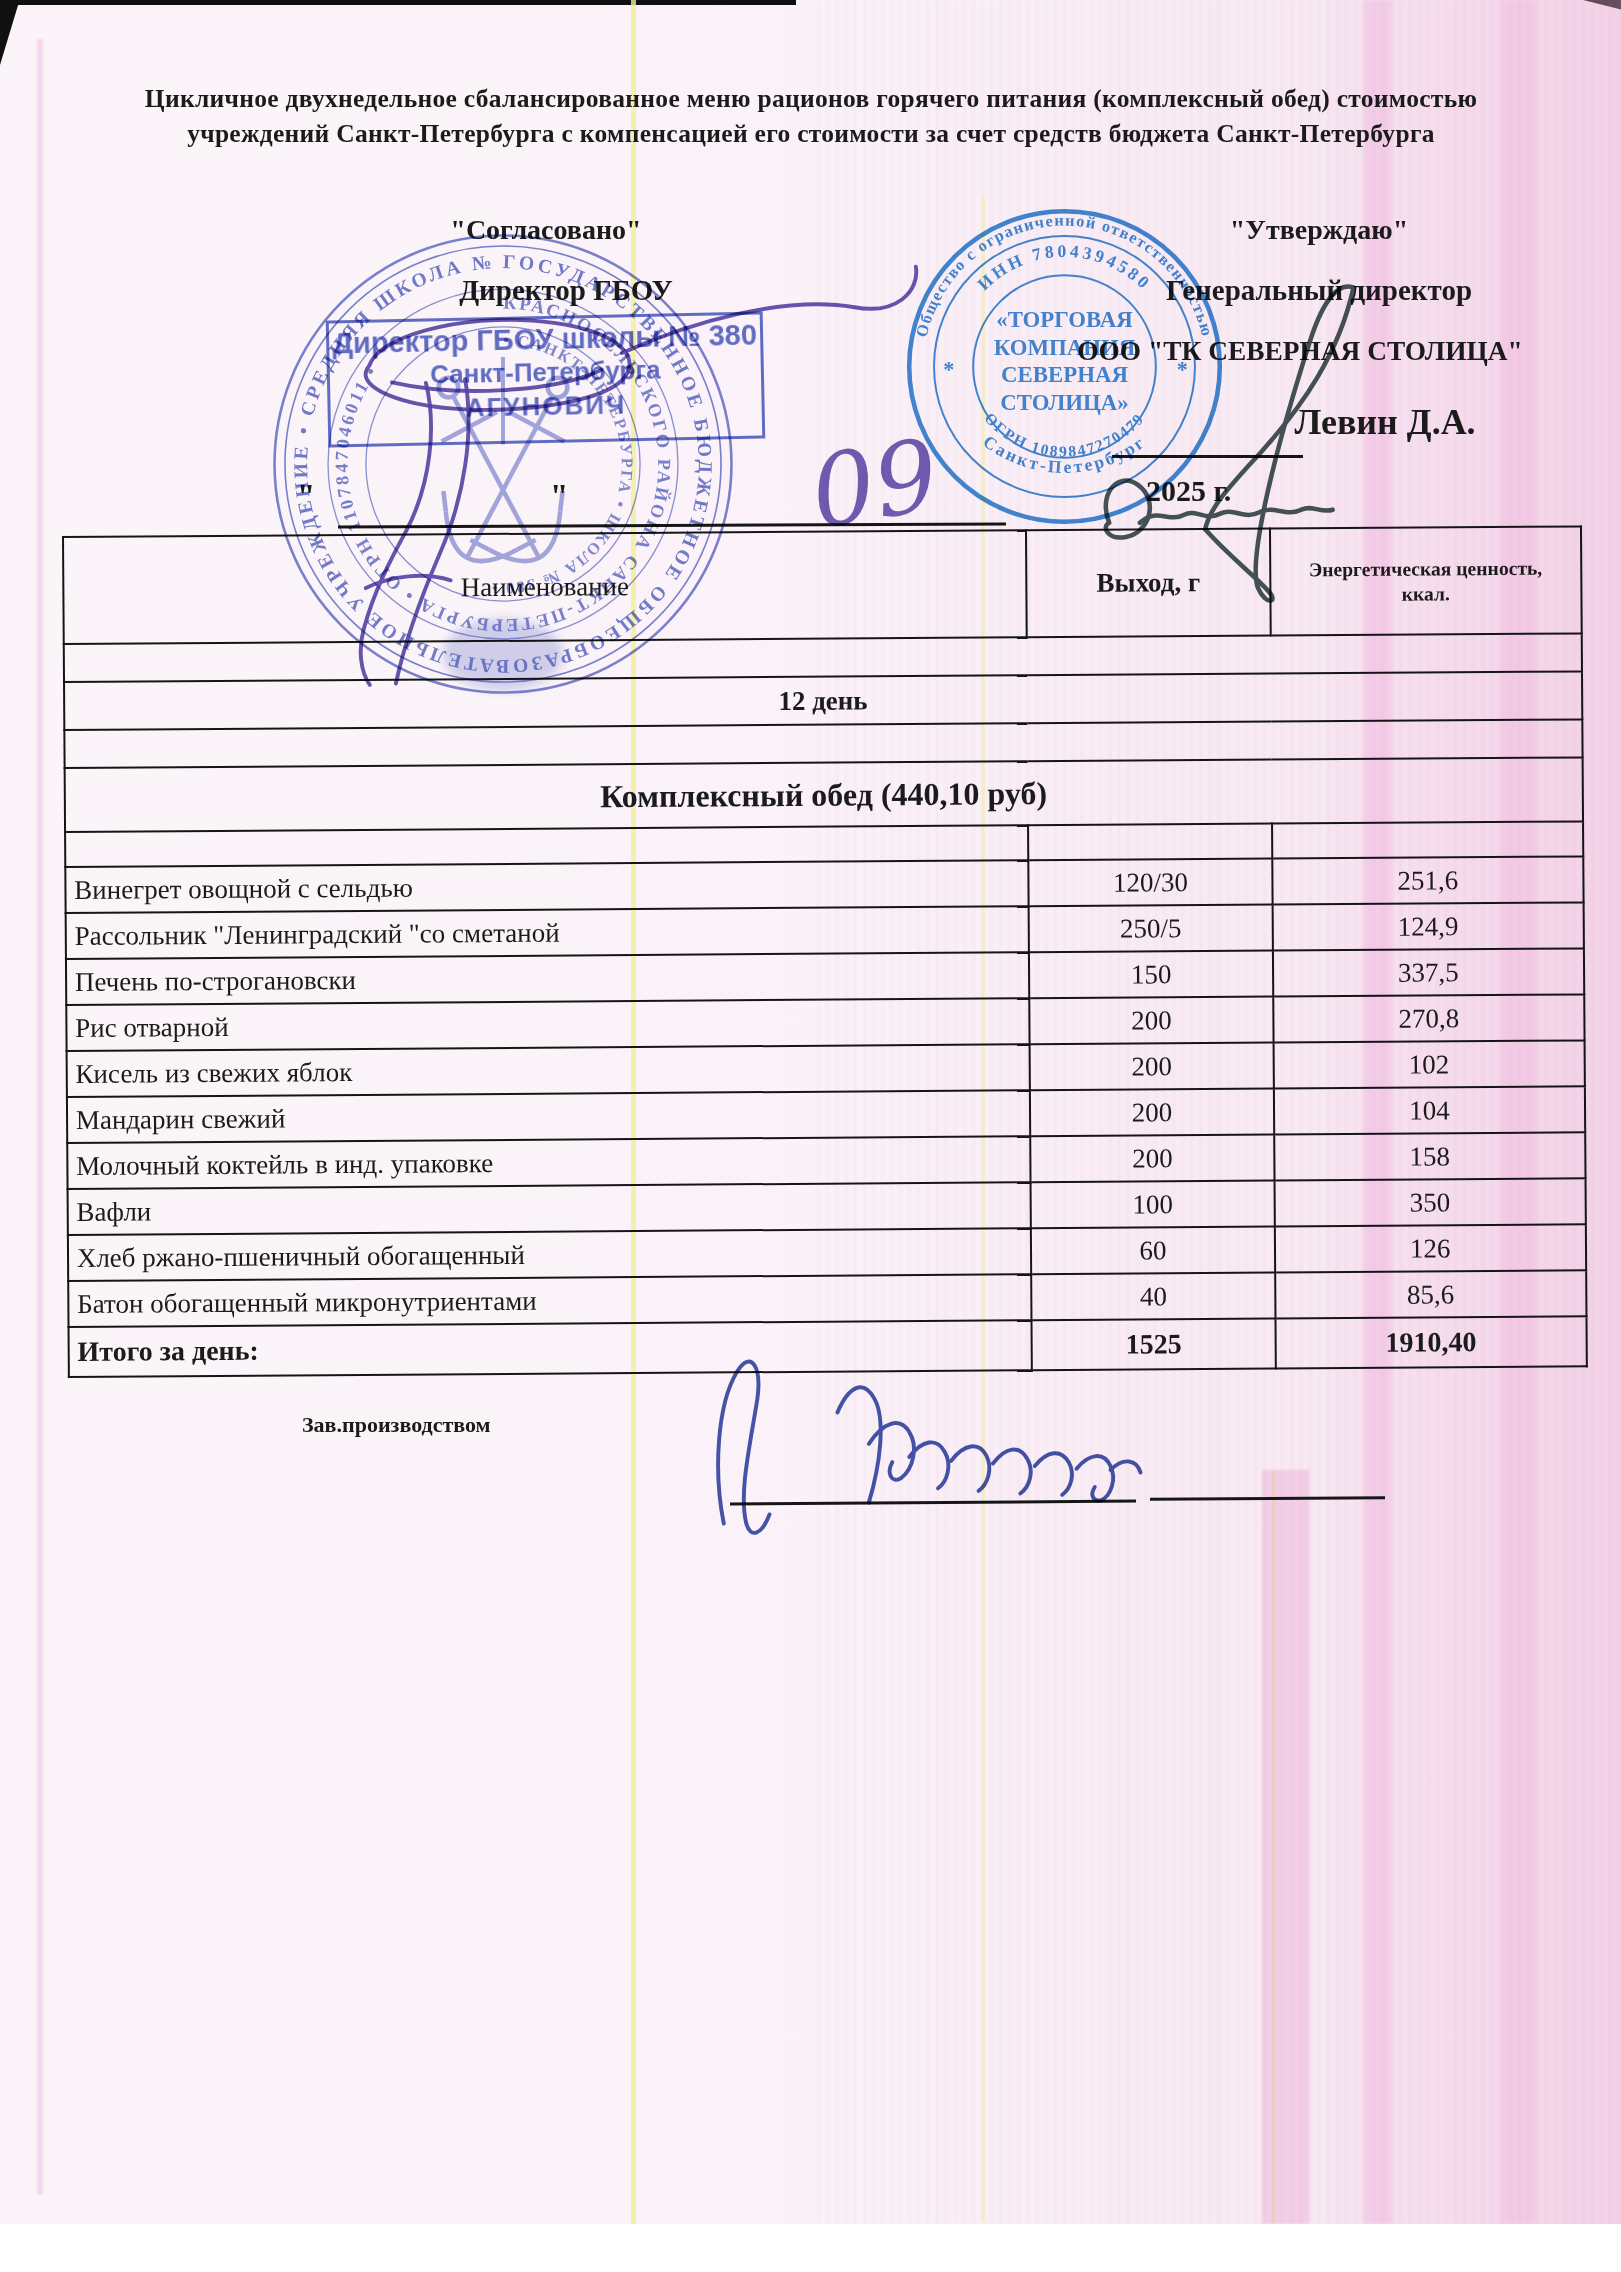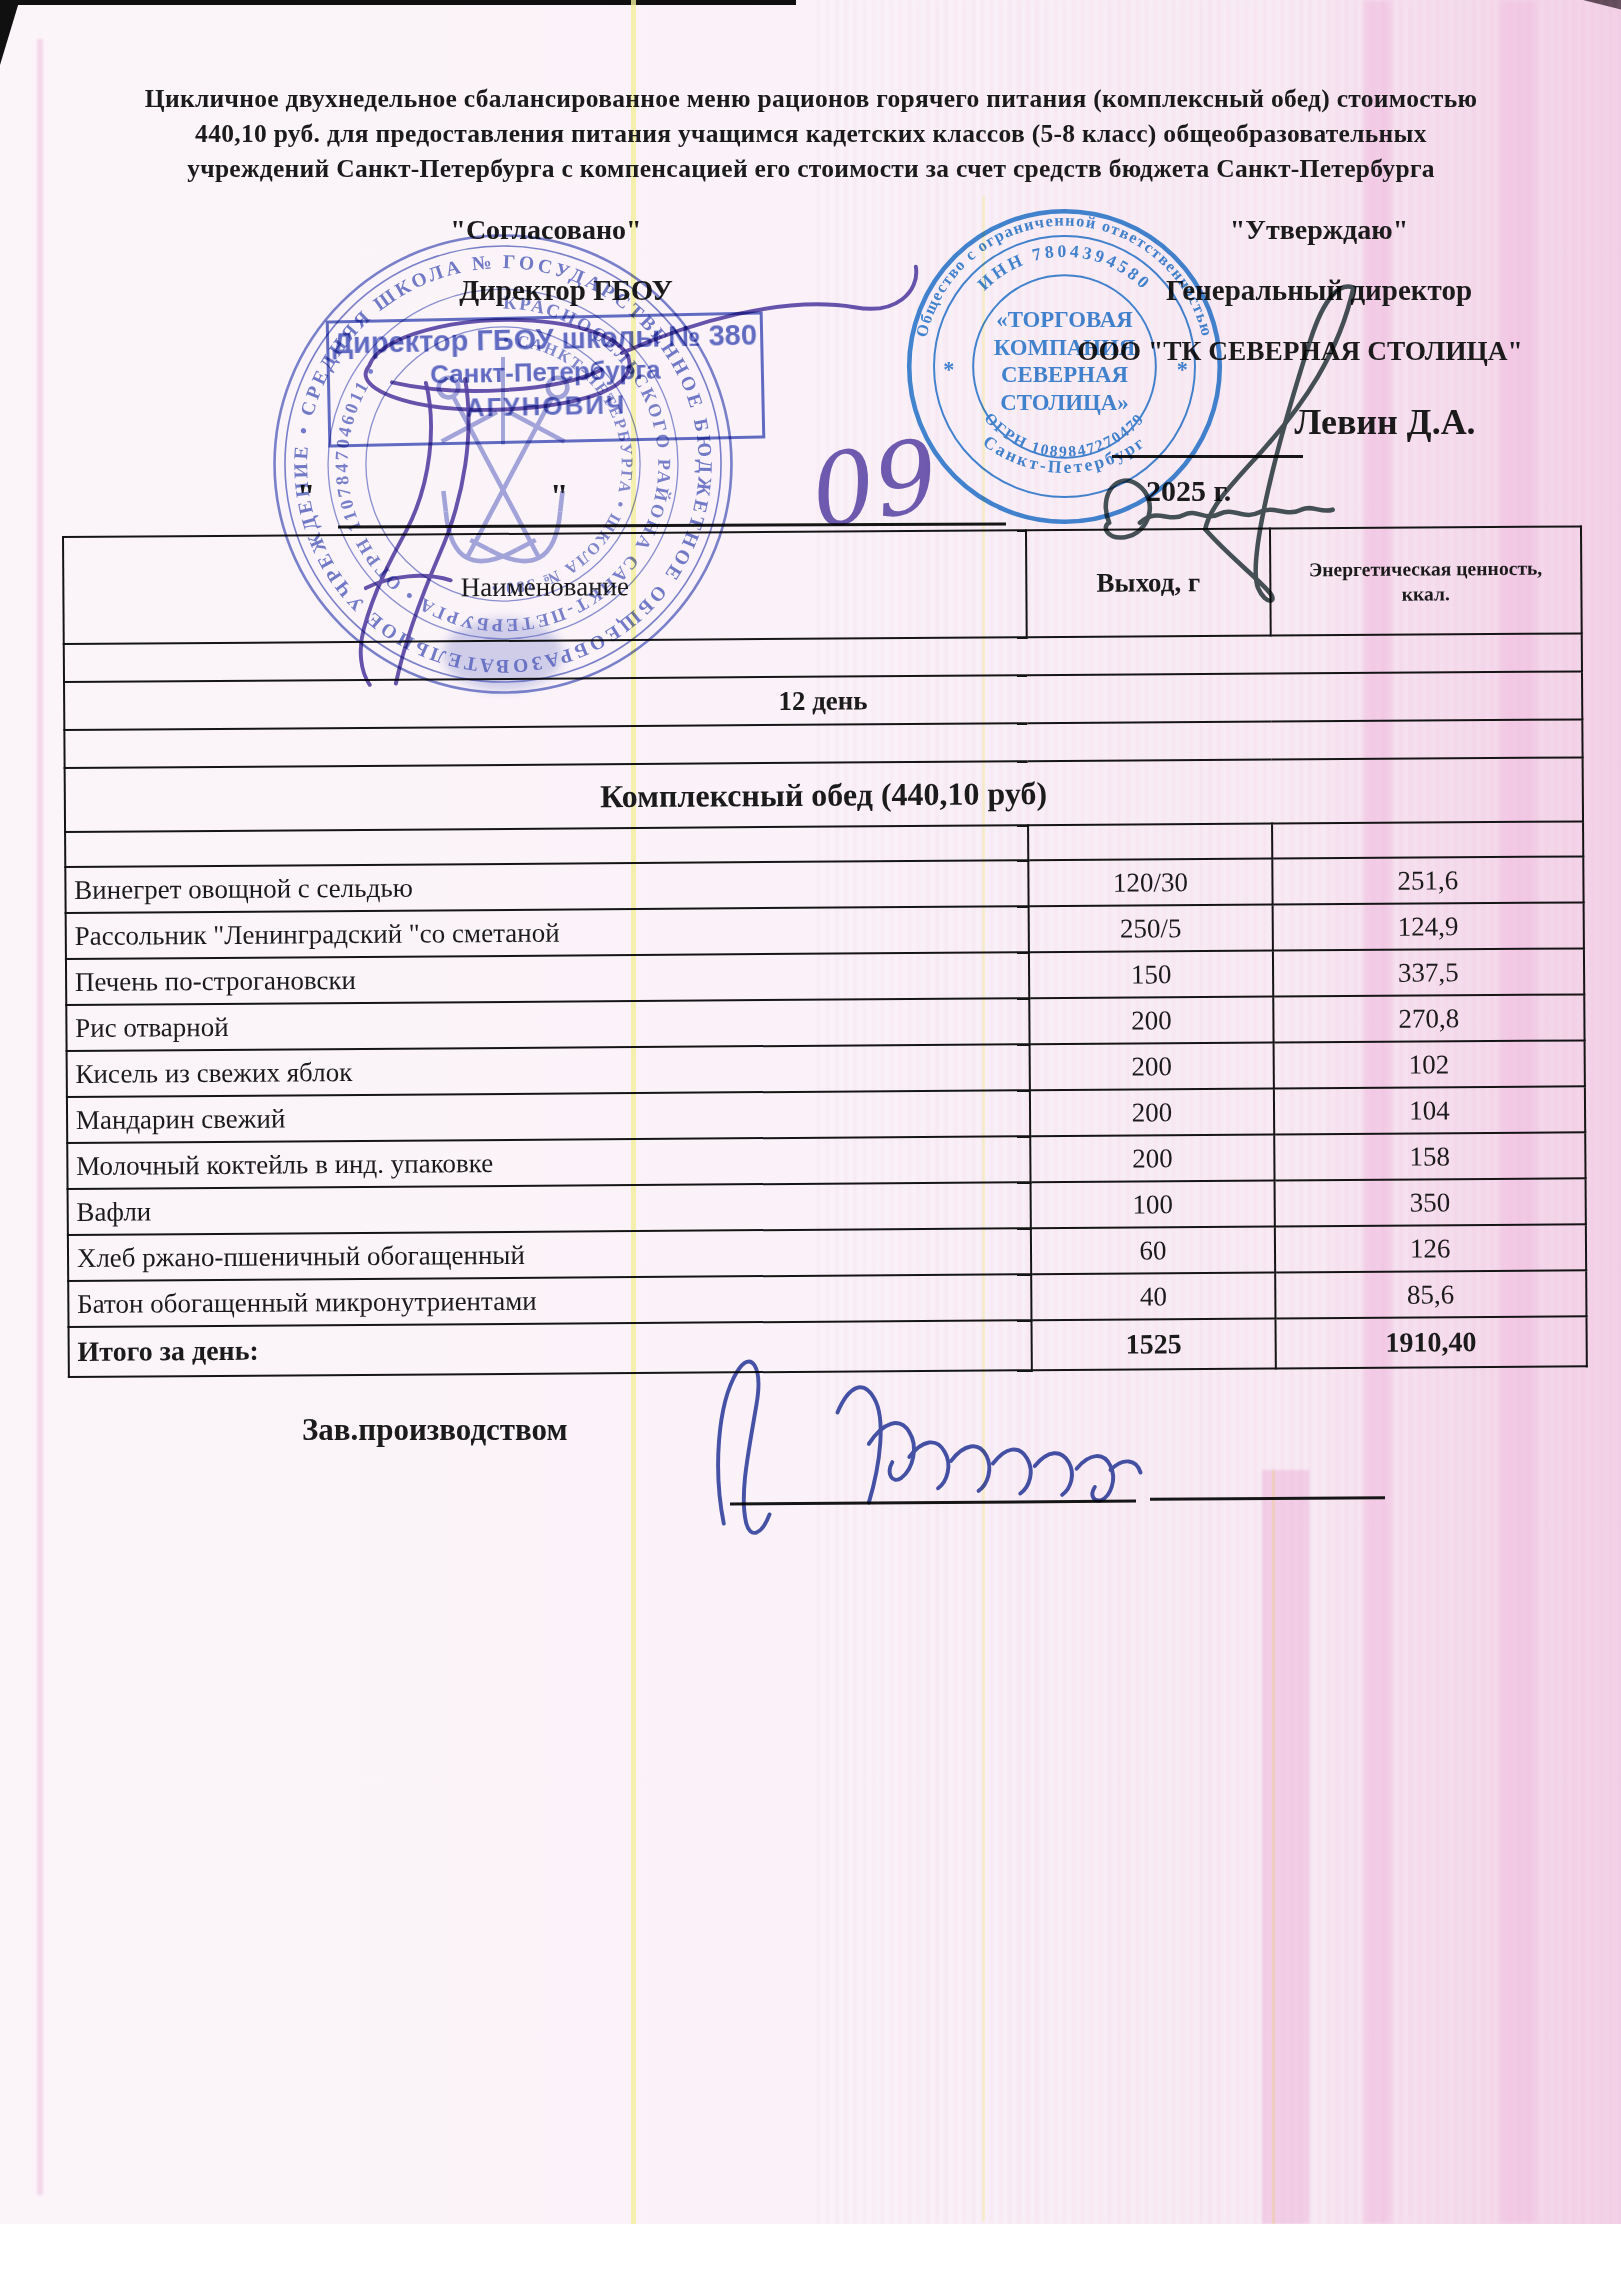--- a/index.html
+++ b/index.html
@@ -55,21 +55,21 @@
   .r-head .h-kc{font-size:19.6px;font-weight:bold;line-height:25px;padding:0 18.3px;}
   .r-gap td{height:34px;}
   .r-day td{height:44px;text-align:center;font-size:27px;font-weight:bold;}
   .r-meal td{height:60px;text-align:center;font-size:32px;font-weight:bold;}
   .r-gap3 td{height:31px;}
   .r-item td{height:42px;font-size:27px;}
   .r-item td.c-name{padding-left:7.8px;}
   .r-total td{height:46px;font-size:28px;font-weight:bold;}
   .r-total td.c-name{padding-left:7.8px;}
   
-  .footer-label{left:302px;top:1412px;font-size:31px;font-weight:bold;z-index:3;}
+  .footer-label{left:302px;top:1412px;font-size:22px;font-weight:bold;z-index:3;}
   .footer-line-1{left:730px;top:1501px;width:406px;height:3.3px;background:#161616;transform:rotate(-.4deg);z-index:3;}
   .footer-line-2{left:1150px;top:1497px;width:235px;height:3.3px;background:#161616;transform:rotate(-.4deg);z-index:3;}
   
   .stamp{position:absolute;mix-blend-mode:multiply;opacity:.9;filter:blur(0.4px);z-index:5;}
   .sc-stroke{stroke:var(--stamp_blue);fill:none;}
   .sc-fill{fill:var(--stamp_blue);}
   .co-stroke{stroke:var(--stamp_cyan);fill:none;}
   .co-fill{fill:var(--stamp_cyan);}
   .ring-text{font-family:"Liberation Serif",serif;font-weight:bold;}
   .rect-stamp{position:absolute;left:327px;top:316px;width:431px;height:121px;border:3.3px solid var(--stamp_blue);
@@ -99,21 +99,20 @@
   <div class="art pink-left-line"></div>
   <div class="art pink-right-wash"></div>
   <div class="art pink-stripes"></div>
   <div class="art pink-streak-1"></div>
   <div class="art pink-streak-2"></div>
   <div class="art pink-streak-3"></div>
   <div class="art bottom-white"></div>
 
   <div class="abs title">
     <div>Цикличное двухнедельное сбалансированное меню рационов горячего питания (комплексный обед) стоимостью</div>
-    <div>440,10 руб. для предоставления питания учащимся кадетских классов (5-8 класс) общеобразовательных</div>
     <div>учреждений Санкт-Петербурга с компенсацией его стоимости за счет средств бюджета Санкт-Петербурга</div>
   </div>
 
   <div class="lbl lbl-agreed">"Согласовано"</div>
   <div class="lbl lbl-role-left">Директор ГБОУ</div>
   <div class="lbl lbl-approve">"Утверждаю"</div>
   <div class="lbl lbl-role-right">Генеральный директор</div>
   <div class="lbl lbl-org">ООО "ТК СЕВЕРНАЯ СТОЛИЦА"</div>
   <div class="lbl lbl-name">Левин Д.А.</div>
   <div class="abs line-name"></div>

